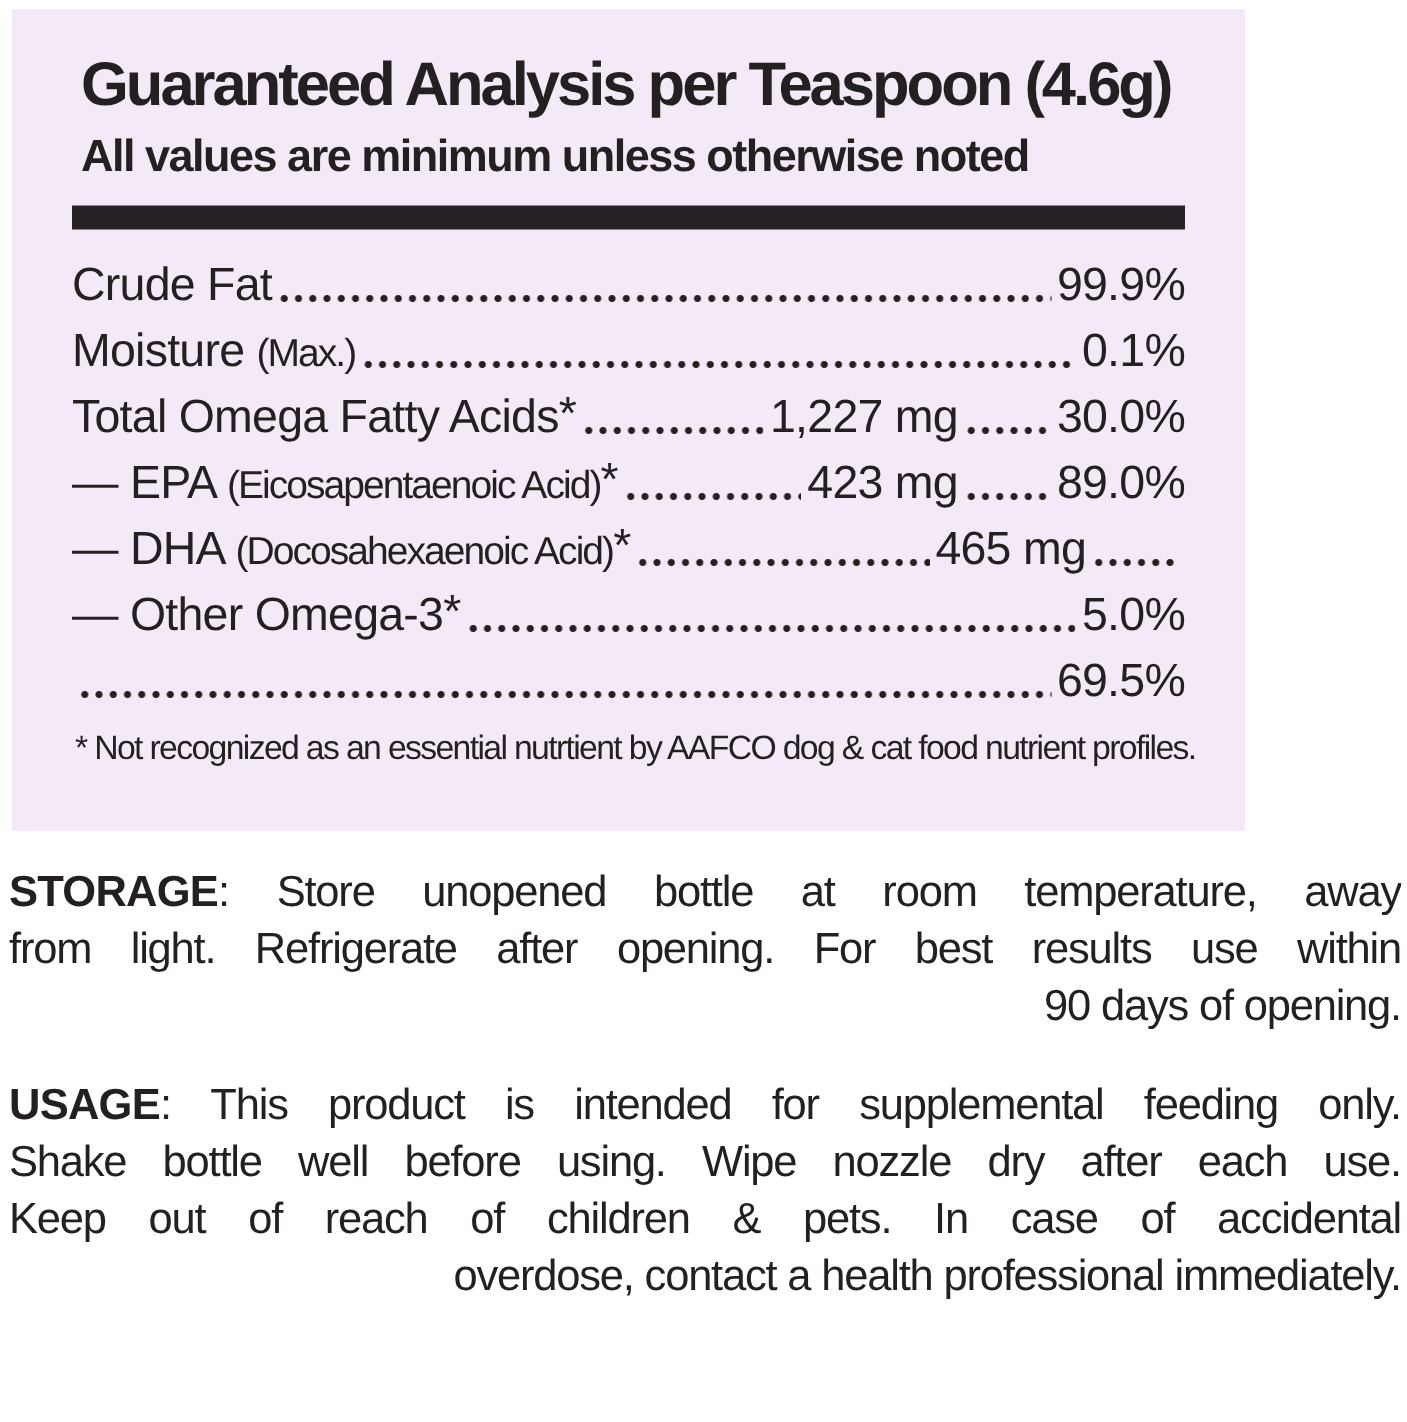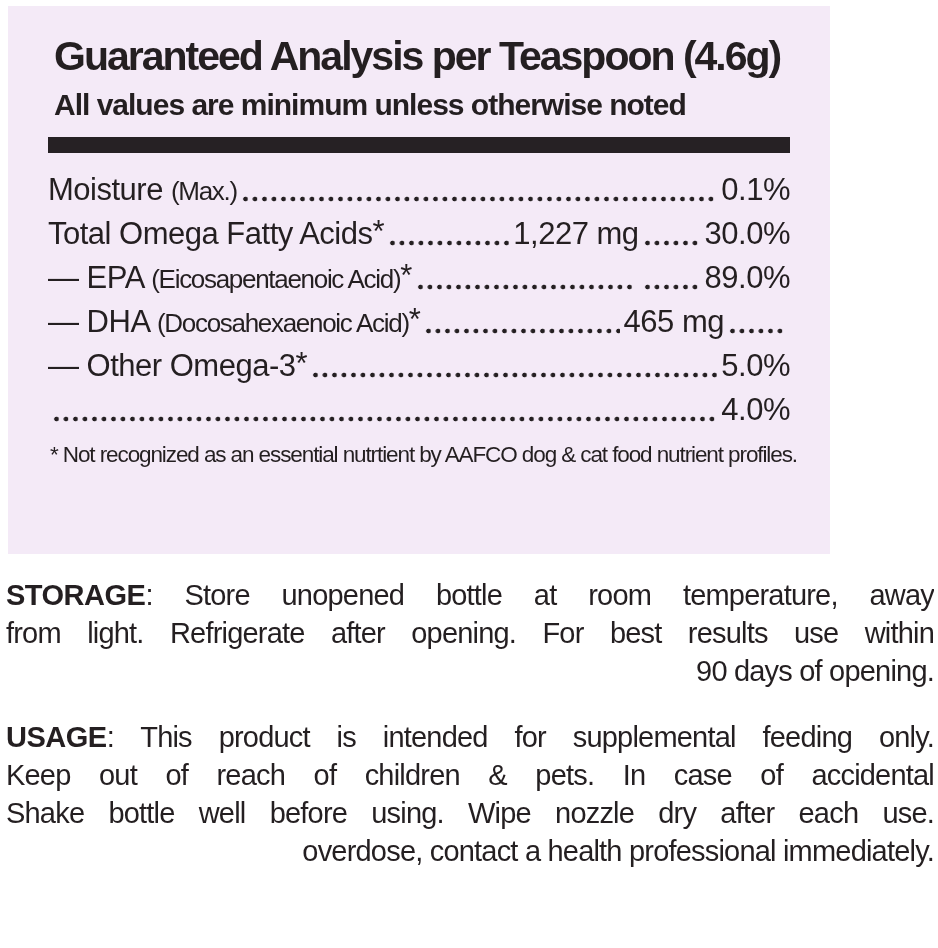--- a/index.html
+++ b/index.html
@@ -121,75 +121,81 @@
 
 <div class="page">
 
   <div class="panel">
     <div class="panel-title">Guaranteed Analysis per Teaspoon (4.6g)</div>
     <div class="panel-subtitle">All values are minimum unless otherwise noted</div>
     <div class="divider-bar"></div>
 
     <div class="rows">
 
+      <div class="arow">
+        <span class="lblgrp"><span>Crude Fat</span><span class="note"></span><span class="star"></span></span>
+        <span class="dots"></span>
+        <span class="pct">99.9%</span>
+      </div>
 
       <div class="arow">
         <span class="lblgrp"><span>Moisture </span><span class="note">(Max.)</span><span class="star"></span></span>
         <span class="dots"></span>
         <span class="pct">0.1%</span>
       </div>
 
       <div class="arow">
         <span class="lblgrp"><span>Total Omega Fatty Acids</span><span class="note"></span><span class="star">*</span></span>
         <span class="dots"></span>
         <span class="mg">1,227 mg</span>
         <span class="dots dots-short"></span>
         <span class="pct">30.0%</span>
       </div>
 
       <div class="arow">
         <span class="lblgrp"><span>— EPA </span><span class="note">(Eicosapentaenoic Acid)</span><span class="star">*</span></span>
         <span class="dots"></span>
+        <span class="mg">423 mg</span>
         <span class="dots dots-short"></span>
         <span class="pct">89.0%</span>
       </div>
 
       <div class="arow">
         <span class="lblgrp"><span>— DHA </span><span class="note">(Docosahexaenoic Acid)</span><span class="star">*</span></span>
         <span class="dots"></span>
         <span class="mg">465 mg</span>
         <span class="dots dots-short"></span>
       </div>
 
       <div class="arow">
         <span class="lblgrp"><span>— Other Omega-3</span><span class="note"></span><span class="star">*</span></span>
         <span class="dots"></span>
         <span class="pct">5.0%</span>
       </div>
 
       <div class="arow">
         <span class="dots"></span>
-        <span class="pct">4.0%</span>
+        <span class="pct">69.5%</span>
       </div>
 
     </div>
 
     <div class="footnote">* Not recognized as an essential nutrtient by AAFCO dog &amp; cat food nutrient profiles.</div>
   </div>
 
   <div class="lower">
 
 
     <div class="para para-storage">
       <div class="jline"><span class="lead">STORAGE</span><span>: Store unopened bottle at room temperature, away</span></div>
       <div class="jline">from light. Refrigerate after opening. For best results use within</div>
       <div class="jlast">90 days of opening.</div>
     </div>
 
     <div class="para para-usage">
       <div class="jline"><span class="lead">USAGE</span><span>: This product is intended for supplemental feeding only.</span></div>
+      <div class="jline">Shake bottle well before using. Wipe nozzle dry after each use.</div>
       <div class="jline">Keep out of reach of children &amp; pets. In case of accidental</div>
-      <div class="jline">Shake bottle well before using. Wipe nozzle dry after each use.</div>
       <div class="jlast">overdose, contact a health professional immediately.</div>
     </div>
 
   </div>
 </div>
 
 </body></html>

